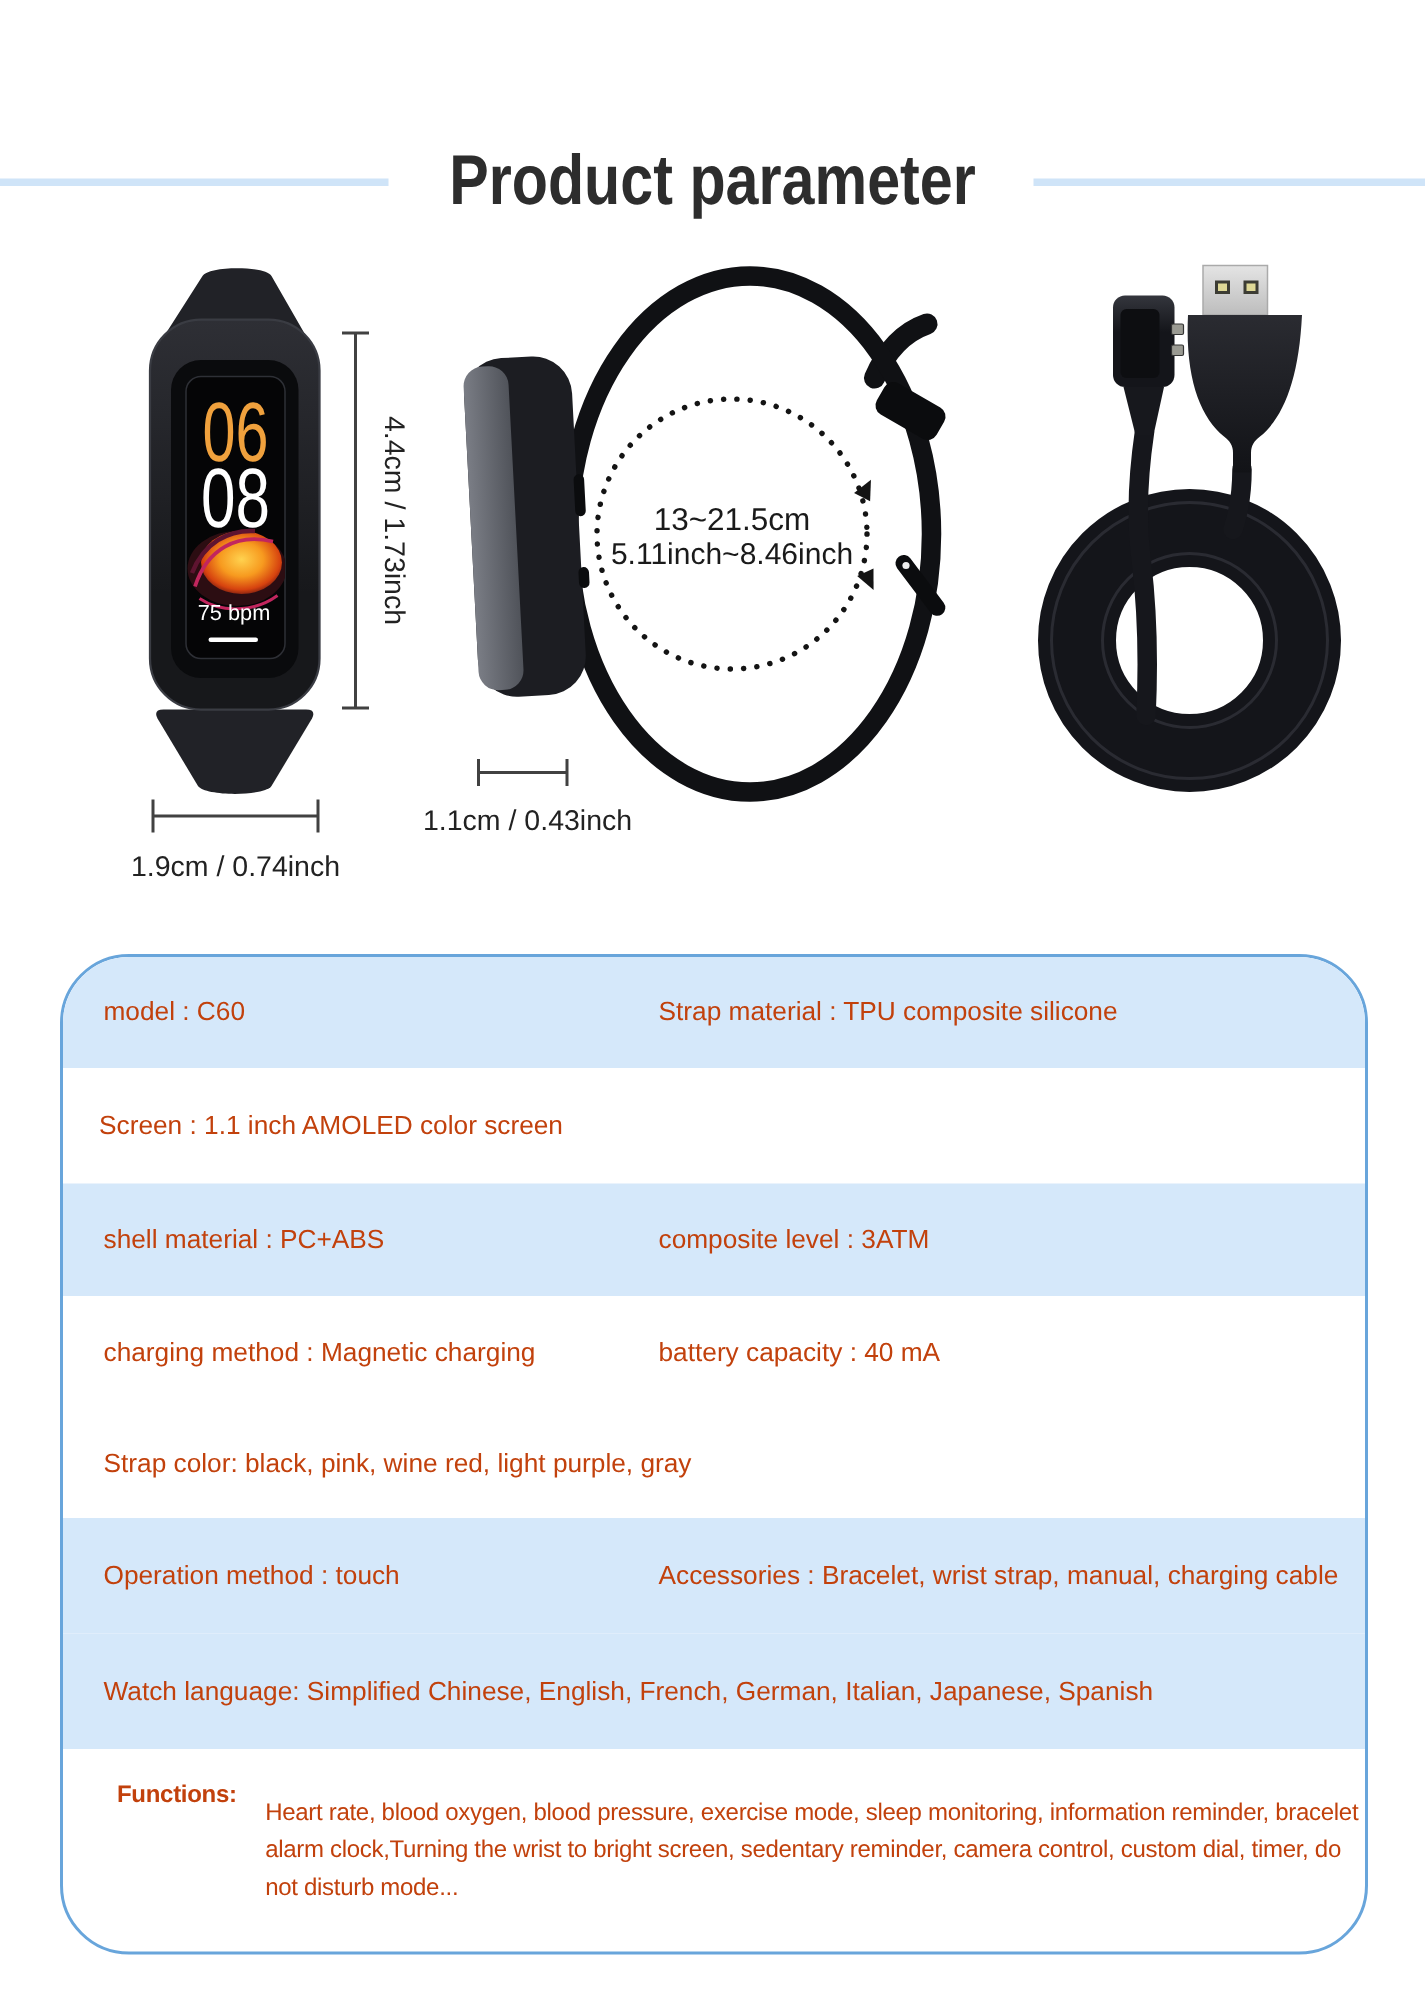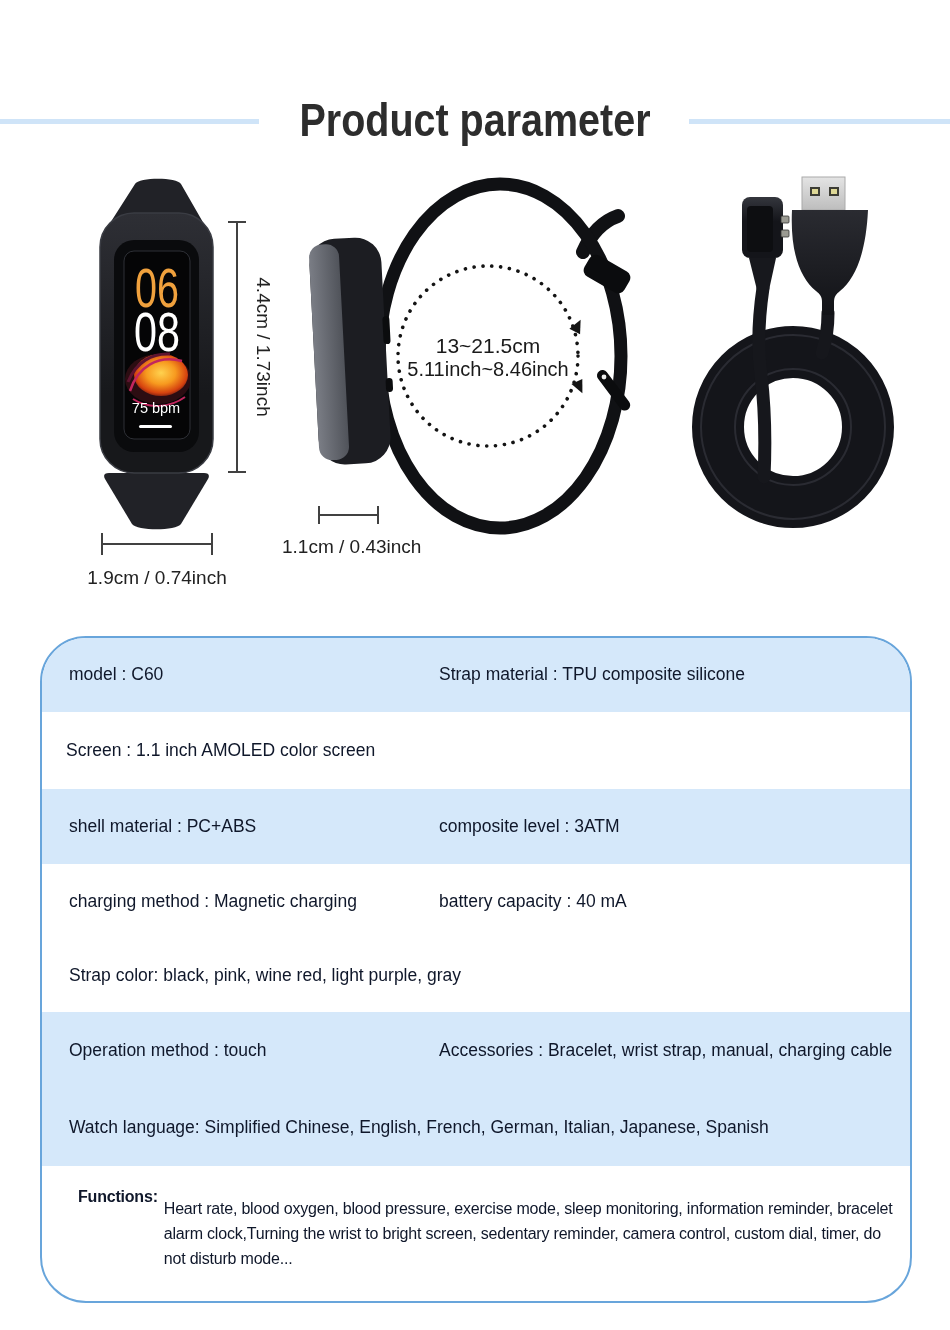--- a/index.html
+++ b/index.html
@@ -15,30 +15,30 @@
   .accent-line{position:absolute;top:119px;height:5px;background:#cfe4f8;}
   .accent-line.left{left:0;width:259px;}
   .accent-line.right{left:689px;width:261px;}
   .illustration{position:absolute;left:0;top:150px;width:950px;height:460px;}
 
   .spec-table{
     position:absolute;left:40px;top:636px;width:872px;height:667px;
     box-sizing:border-box;border:2px solid #68a5db;border-radius:46px;
     overflow:hidden;background:#ffffff;display:flex;flex-direction:column;
   }
-  .row{display:flex;align-items:center;font-size:17.5px;color:#0f172a;}
+  .row{display:flex;align-items:center;font-size:17.5px;color:#c2410c;}
   .row.blue{background:#d5e8fa;}
   .r1{height:74px;} .r2{height:77px;} .r3{height:75px;} .r4{height:75px;}
   .r5{height:77px;} .r6{height:74px;} .r7{height:77px;align-items:center;} .r8{flex:1;}
   .cell-left{width:373px;box-sizing:border-box;padding-left:27px;flex-shrink:0;}
   .cell-right{flex:1;padding-right:8px;margin-left:24px;}
   .cell-full{padding-left:27px;}
   .functions-row{align-items:center;padding-left:36px;font-size:16px;letter-spacing:-0.2px;line-height:25px;}
   .functions-label{align-self:flex-start;margin-top:18px;white-space:nowrap;font-weight:bold;}
-  .functions-lines{margin-left:6px;margin-top:30px;margin-bottom:30px;}
+  .functions-lines{margin-left:19px;margin-top:30px;margin-bottom:30px;}
   .functions-lines div{white-space:nowrap;}
 
   svg text{font-family:"Liberation Sans", sans-serif;}
   .dim-text{fill:#222222;font-size:19px;}
   .dim-text-mid{fill:#1a1a1a;}
 </style>
 </head>
 <body>
 
 <div class="page-title">Product parameter</div>

